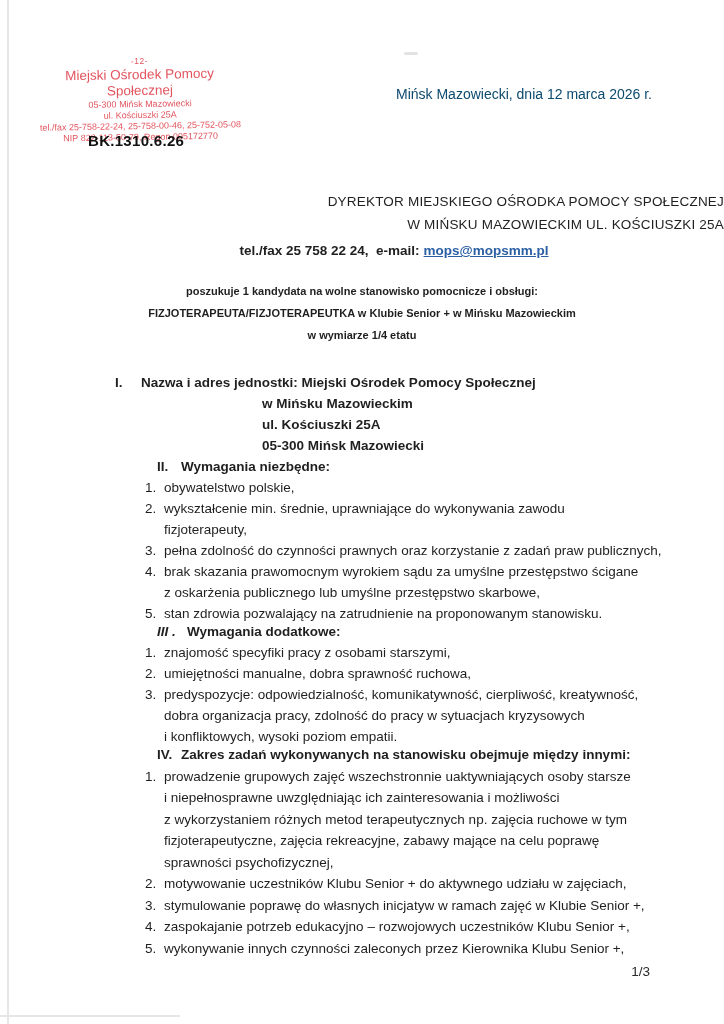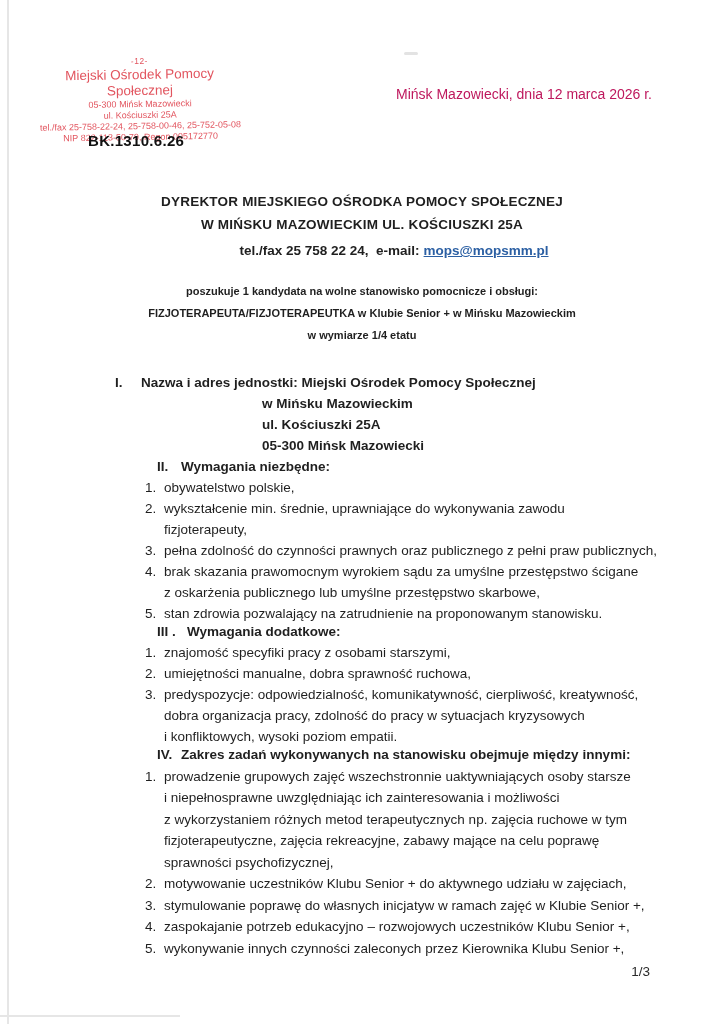--- a/index.html
+++ b/index.html
@@ -59,29 +59,29 @@
     font-size: 15px;
     font-weight: 700;
     color: #111;
     letter-spacing: .3px;
   }
 
   .date-line {
     position: absolute;
     top: 86px; right: 72px;
     font-size: 14px;
-    color: #be185d;
+    color: #0c4a6e;
   }
 
   .title-block {
     position: absolute;
     top: 190px; left: 0;
     width: 100%;
-    text-align: center;
-    font-weight: 700;
+    text-align: right;
+    font-weight: 400;
     font-size: 13.5px;
     line-height: 23px;
     letter-spacing: .2px;
   }
 
   .contact-line {
     position: absolute;
     top: 243px; left: 0;
     width: 100%;
     text-align: center;
@@ -192,30 +192,30 @@
 
   <div class="doc-section section-req">
     <div class="sec-heading">
       <span class="numeral">II.</span>
       <span>Wymagania niezbędne:</span>
     </div>
     <ol>
       <li>obywatelstwo polskie,</li>
       <li>wykształcenie min. średnie, uprawniające do wykonywania zawodu
 fizjoterapeuty,</li>
-      <li>pełna zdolność do czynności prawnych oraz publicznego z pełni praw publicznych,</li>
+      <li>pełna zdolność do czynności prawnych oraz korzystanie z zadań praw publicznych,</li>
       <li>brak skazania prawomocnym wyrokiem sądu za umyślne przestępstwo ścigane
 z oskarżenia publicznego lub umyślne przestępstwo skarbowe,</li>
       <li>stan zdrowia pozwalający na zatrudnienie na proponowanym stanowisku.</li>
     </ol>
   </div>
 
   <div class="doc-section section-add">
     <div class="sec-heading">
-      <span class="numeral" style="flex:0 0 30px;">III .</span>
+      <span class="numeral" style="flex:0 0 30px;font-style:italic;">III .</span>
       <span>Wymagania dodatkowe:</span>
     </div>
     <ol>
       <li>znajomość specyfiki pracy z osobami starszymi,</li>
       <li>umiejętności manualne, dobra sprawność ruchowa,</li>
       <li>predyspozycje: odpowiedzialność, komunikatywność, cierpliwość, kreatywność,
 dobra organizacja pracy, zdolność do pracy w sytuacjach kryzysowych
 i konfliktowych, wysoki poziom empatii.</li>
     </ol>
   </div>

